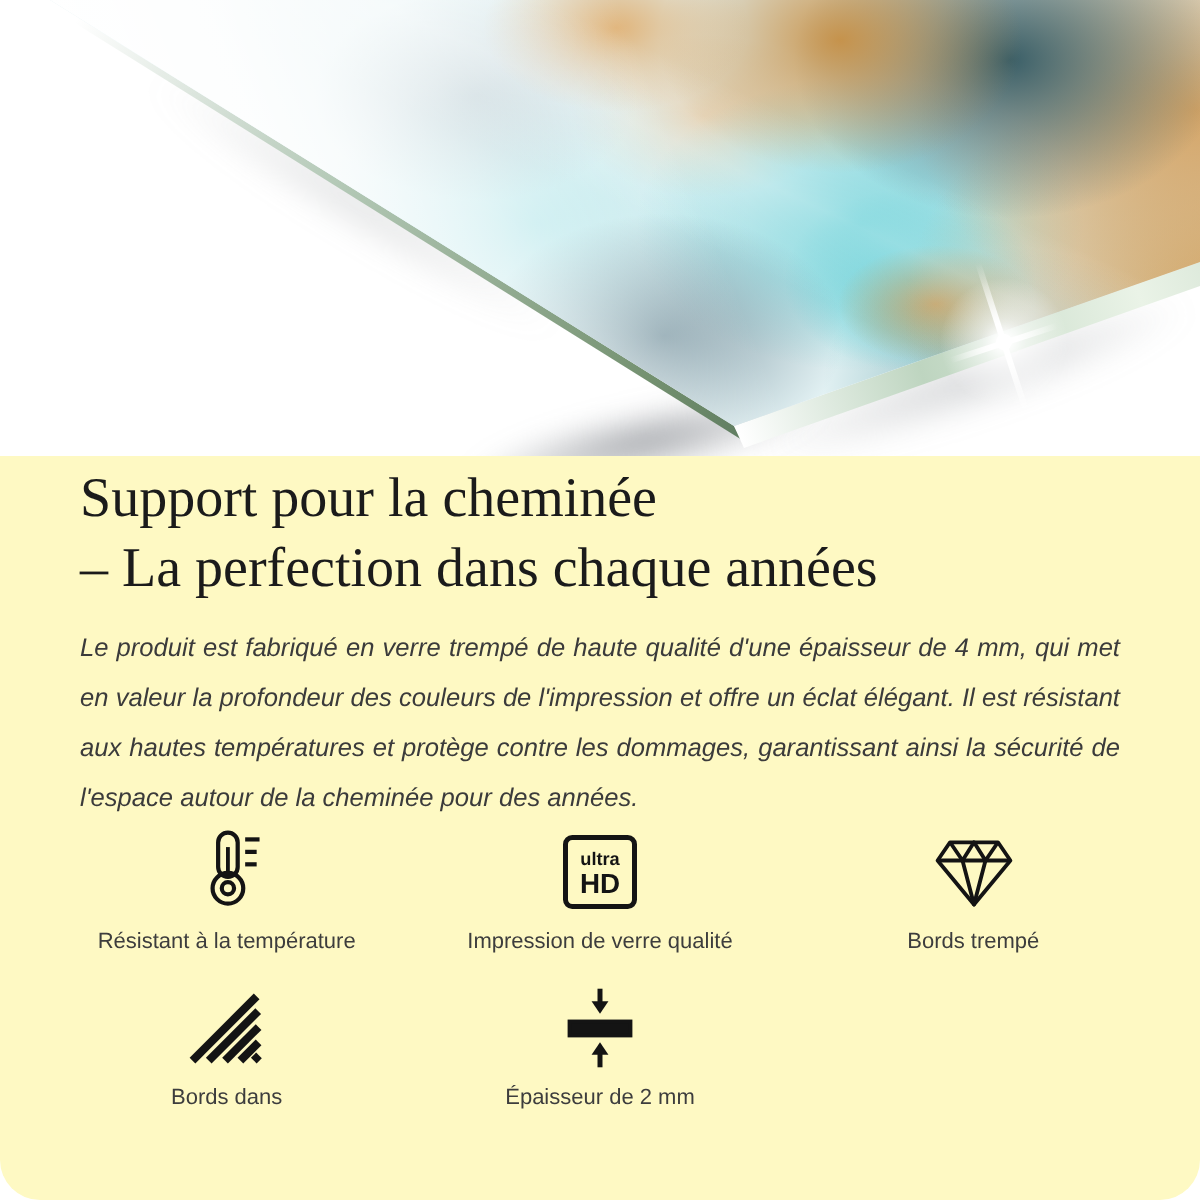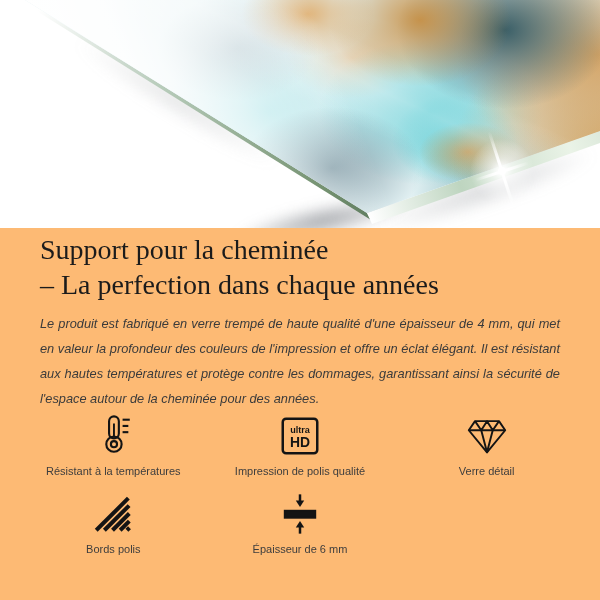--- a/index.html
+++ b/index.html
@@ -1,21 +1,21 @@
 <!DOCTYPE html>
 <html><head>
 <meta charset="utf-8">
 <style>
   html,body{margin:0;padding:0;}
   body{
     width:600px;height:600px;overflow:hidden;background:#fff;
     font-family:"Liberation Sans",sans-serif;
     -webkit-font-smoothing:antialiased;
   }
-  .page{position:relative;width:600px;height:600px;background:#fdba74;}
+  .page{position:relative;width:600px;height:600px;background:#fef9c3;border-radius:20px;}
 
   
   .hero{position:relative;width:600px;height:228px;background:#fff;overflow:hidden;}
   .shadow{position:absolute;border-radius:50%;}
   .sh-left{left:58px;top:88px;width:240px;height:28px;
     background:radial-gradient(closest-side,rgba(120,125,130,.22),rgba(120,125,130,0));
     filter:blur(7px);transform:rotate(31.5deg);}
   .sh-corner{left:230px;top:204px;width:185px;height:34px;
     background:radial-gradient(closest-side,rgba(92,97,105,.55),rgba(92,97,105,0));
     filter:blur(6px);transform:rotate(-12deg);}
@@ -117,75 +117,75 @@
         <svg class="ic" width="46" height="46" viewBox="0 0 48 48">
           <rect x="19.9" y="3.5" width="10.2" height="23" rx="5.1"></rect>
           <circle cx="25" cy="32.5" r="8"></circle>
           <circle cx="25" cy="32.5" r="3.2"></circle>
           <line x1="25" y1="11" x2="25" y2="25.5" stroke-width="2"></line>
           <line x1="34" y1="7" x2="41.5" y2="7"></line>
           <line x1="34" y1="13.5" x2="40" y2="13.5"></line>
           <line x1="34" y1="20" x2="40" y2="20"></line>
         </svg>
       </div>
-      <div class="label">Résistant à la températures</div>
+      <div class="label">Résistant à la température</div>
     </div>
 
     <div class="feature">
       <div class="icon-box">
         <svg class="ic" width="46" height="46" viewBox="0 0 48 48">
           <rect x="6" y="6" width="36" height="36" rx="3.5" stroke-width="2.6"></rect>
           <text x="24" y="20.5" font-size="9.5" font-weight="700" text-anchor="middle">ultra</text>
           <text x="24" y="35" font-size="14.5" font-weight="800" text-anchor="middle">HD</text>
         </svg>
       </div>
-      <div class="label">Impression de polis qualité</div>
+      <div class="label">Impression de verre qualité</div>
     </div>
 
 
     <div class="feature">
       <div class="icon-box">
         <svg class="ic" width="46" height="46" viewBox="0 0 48 48">
           <path d="M11.5 8.5 H36.5 L43 18 L24 41 L5 18 Z" stroke-width="2" stroke-linejoin="round"></path>
           <path d="M5 18 H43" stroke-width="2"></path>
           <path d="M11.5 8.5 L18 18 L24 8.5 L30 18 L36.5 8.5" stroke-width="2" stroke-linejoin="round"></path>
           <path d="M18 18 L24 41 L30 18" stroke-width="2" stroke-linejoin="round"></path>
         </svg>
       </div>
-      <div class="label">Verre détail</div>
+      <div class="label">Bords trempé</div>
     </div>
 
     <div class="feature">
       <div class="icon-box">
         <svg class="ic" width="46" height="46" viewBox="0 0 48 48">
           <g stroke-width="4.2">
             <path d="M6.5 41 L40 7.5"></path>
             <path d="M15 41 L40.8 15.2"></path>
             <path d="M23.5 41 L41 23.5"></path>
             <path d="M31.5 41 L41 31.5"></path>
             <path d="M38.5 41 L41.2 38.3"></path>
           </g>
         </svg>
       </div>
-      <div class="label">Bords polis</div>
+      <div class="label">Bords dans</div>
     </div>
 
     <div class="feature">
       <div class="icon-box">
         <svg class="ic" width="46" height="46" viewBox="0 0 48 48">
           <defs>
             <pattern id="hatch" width="5" height="5" patternUnits="userSpaceOnUse" patternTransform="rotate(45)">
               <rect width="5" height="5" fill="#ffffff"></rect>
               <rect width="3" height="5" fill="#141414"></rect>
             </pattern>
           </defs>
           <rect x="8" y="20.5" width="32" height="7.5" fill="url(#hatch)" stroke-width="1.8"></rect>
           <line x1="24" y1="3.5" x2="24" y2="10.5" stroke-width="2.6"></line>
           <path d="M19.6 10 H28.4 L24 16.6 Z" fill="#141414" stroke="none"></path>
           <line x1="24" y1="44.5" x2="24" y2="37.5" stroke-width="2.6"></line>
           <path d="M19.6 38 H28.4 L24 31.4 Z" fill="#141414" stroke="none"></path>
         </svg>
       </div>
-      <div class="label">Épaisseur de 6 mm</div>
+      <div class="label">Épaisseur de 2 mm</div>
     </div>
 
   </div>
 </div>
 
 </body></html>

